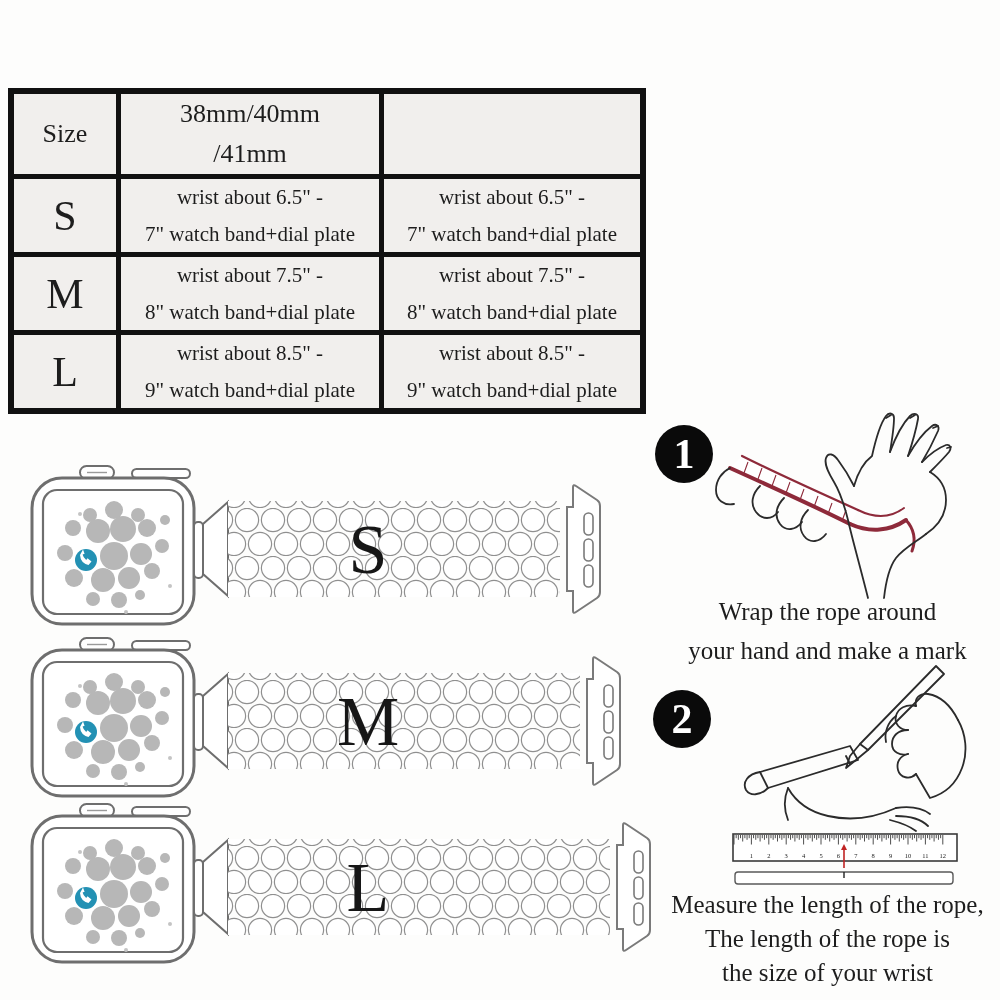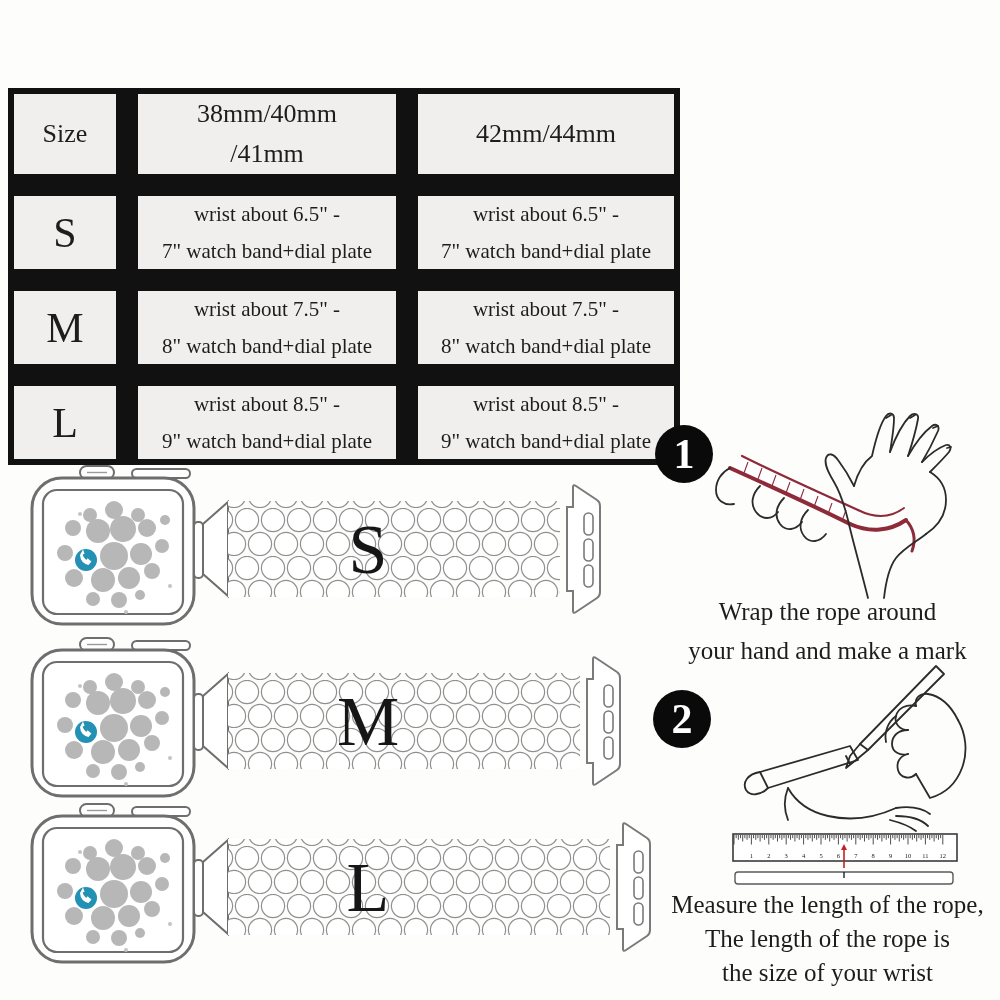--- a/index.html
+++ b/index.html
@@ -1,21 +1,21 @@
 <!DOCTYPE html>
 <html><head>
 <meta charset="utf-8">
 <style>
   html,body{margin:0;padding:0;background:#fff;}
   .canvas{position:relative;width:1000px;height:1000px;background:#fdfdfc;overflow:hidden;
           font-family:"Liberation Serif","DejaVu Serif",serif;color:#1d1d1d;}
   
   .size-table{position:absolute;left:8px;top:88px;display:grid;
     grid-template-columns:102px 258px 256px;grid-template-rows:80px 73px 73px 73px;
-    gap:22px;background:#111;padding:6px;}
+    gap:5px;background:#111;padding:6px;}
   .cell{background:#f1efed;display:flex;flex-direction:column;align-items:center;justify-content:center;text-align:center;}
   .cell .l{display:block;}
   .head .l{font-size:26px;line-height:40px;}
   .rowlabel{font-size:42px;}
   .sizelabel{font-size:42px;}
   .body .l{font-size:21px;line-height:37px;white-space:nowrap;}
   
   .band{position:absolute;left:0;width:670px;height:178px;}
   .band svg{display:block;}
   .watchline{stroke:#6e6e6e;fill:#fff;}
@@ -102,21 +102,20 @@
 
   <div class="size-table">
     <div class="cell head">
       <span class="l sizelabel">Size</span>
     </div>
     <div class="cell head">
       <span class="l">38mm/40mm</span>
       <span class="l">/41mm</span>
     </div>
     <div class="cell head">
-      <span class="l">42mm/44mm</span>
     </div>
 
     <div class="cell rowlabel">S</div>
     <div class="cell body">
       <span class="l">wrist about 6.5" -</span>
       <span class="l">7" watch band+dial plate</span>
     </div>
     <div class="cell body">
       <span class="l">wrist about 6.5" -</span>
       <span class="l">7" watch band+dial plate</span>

